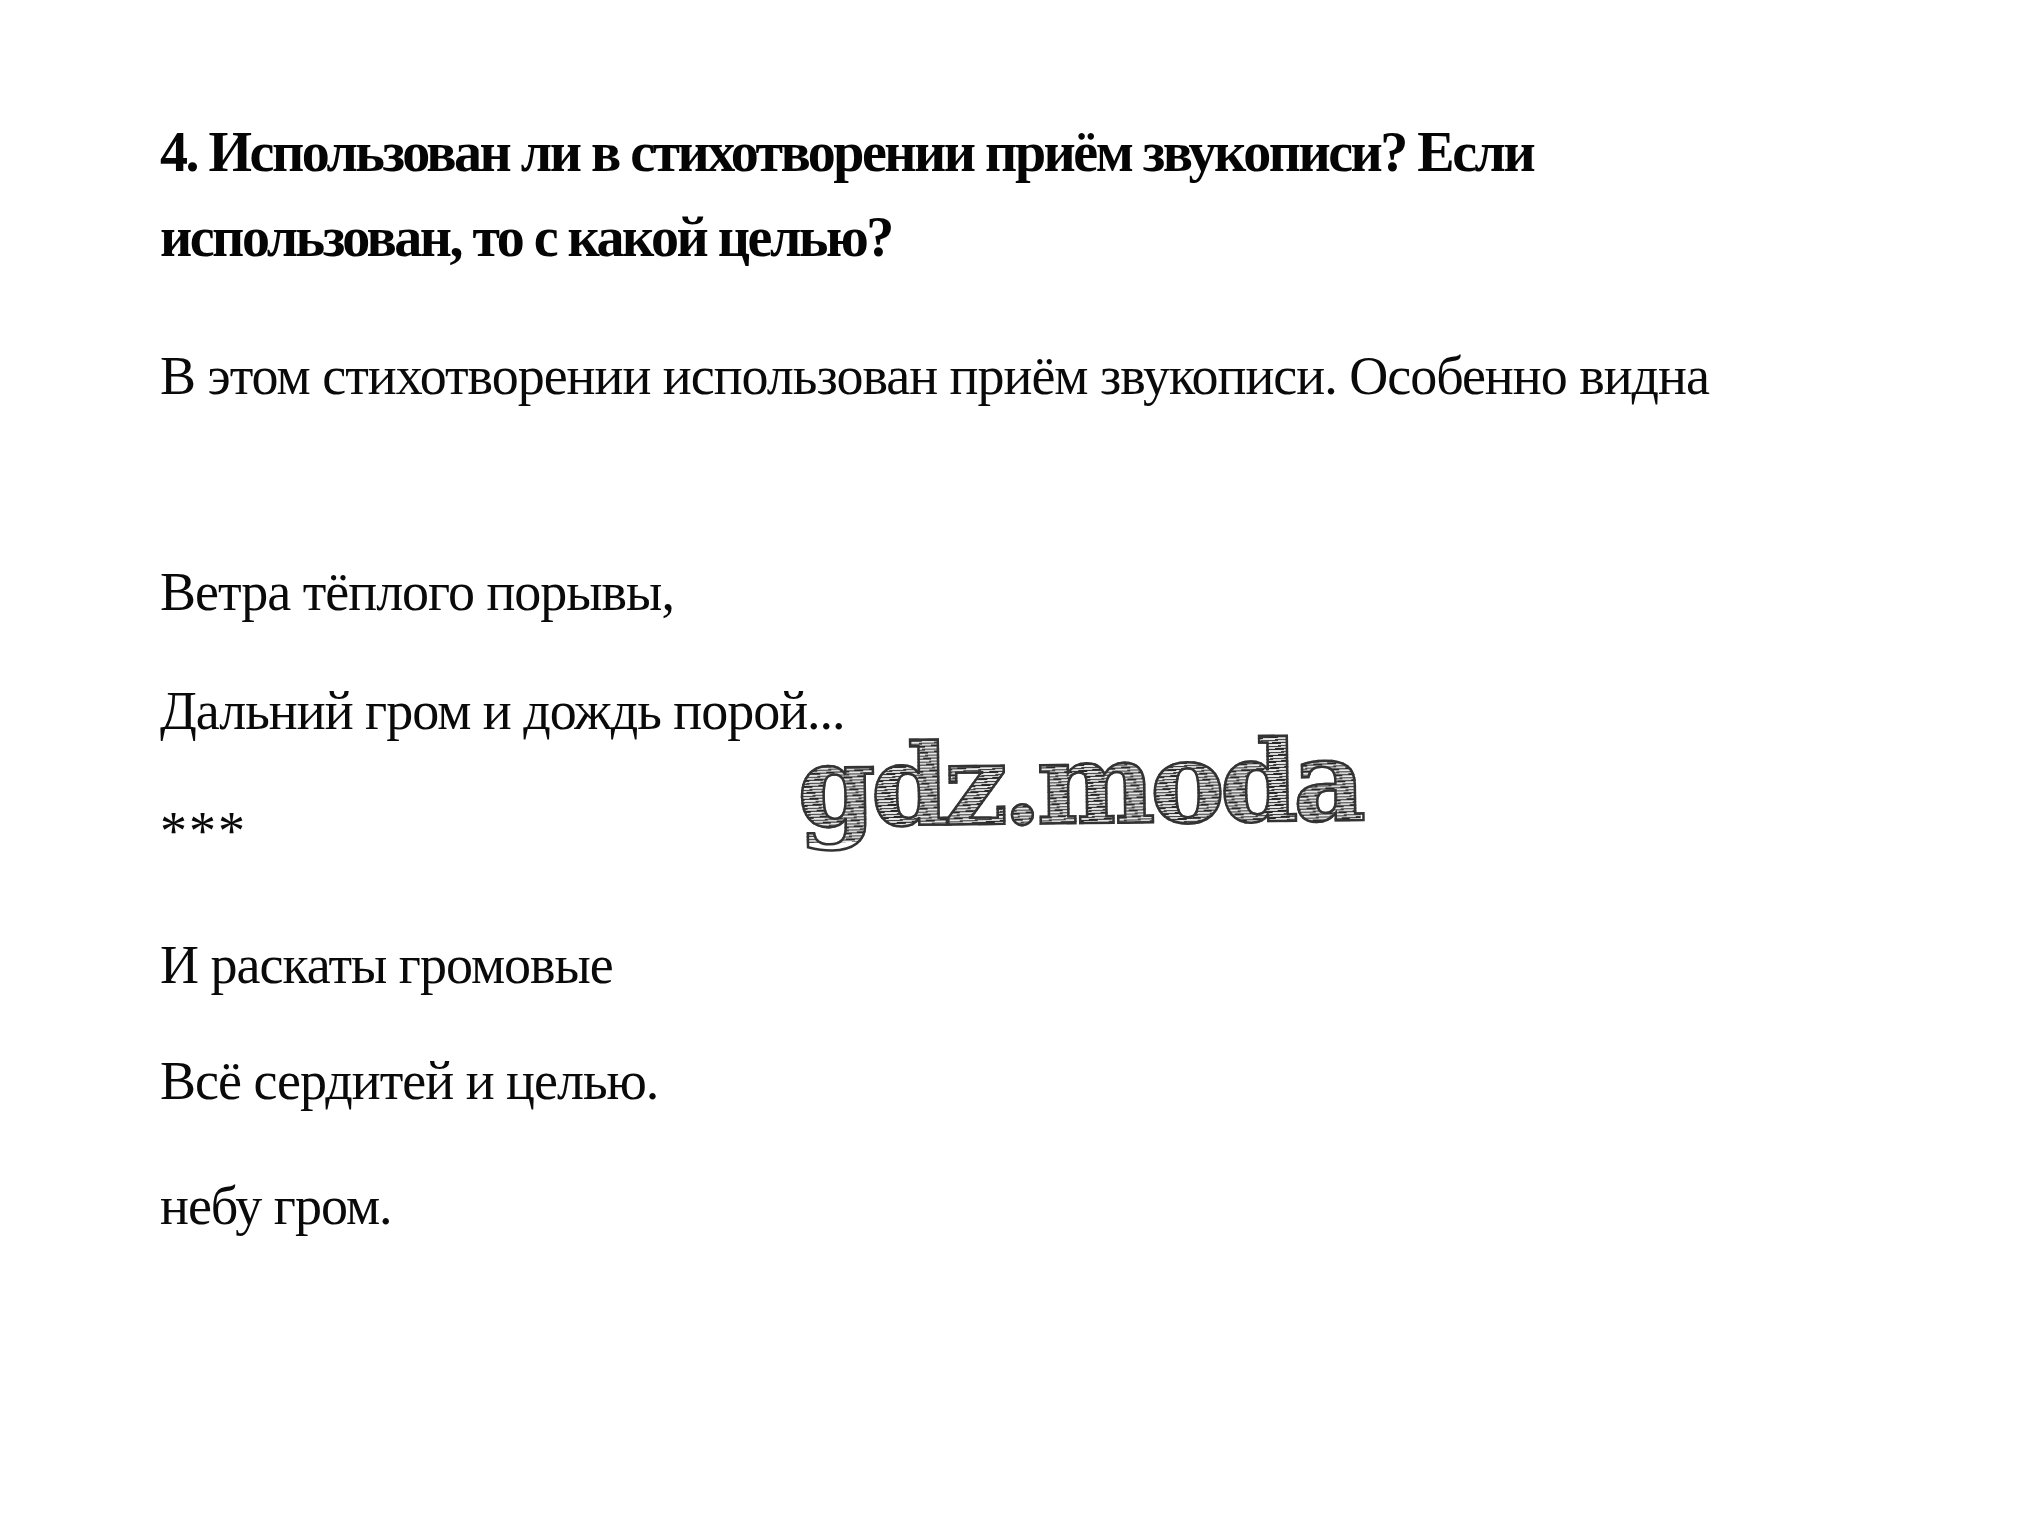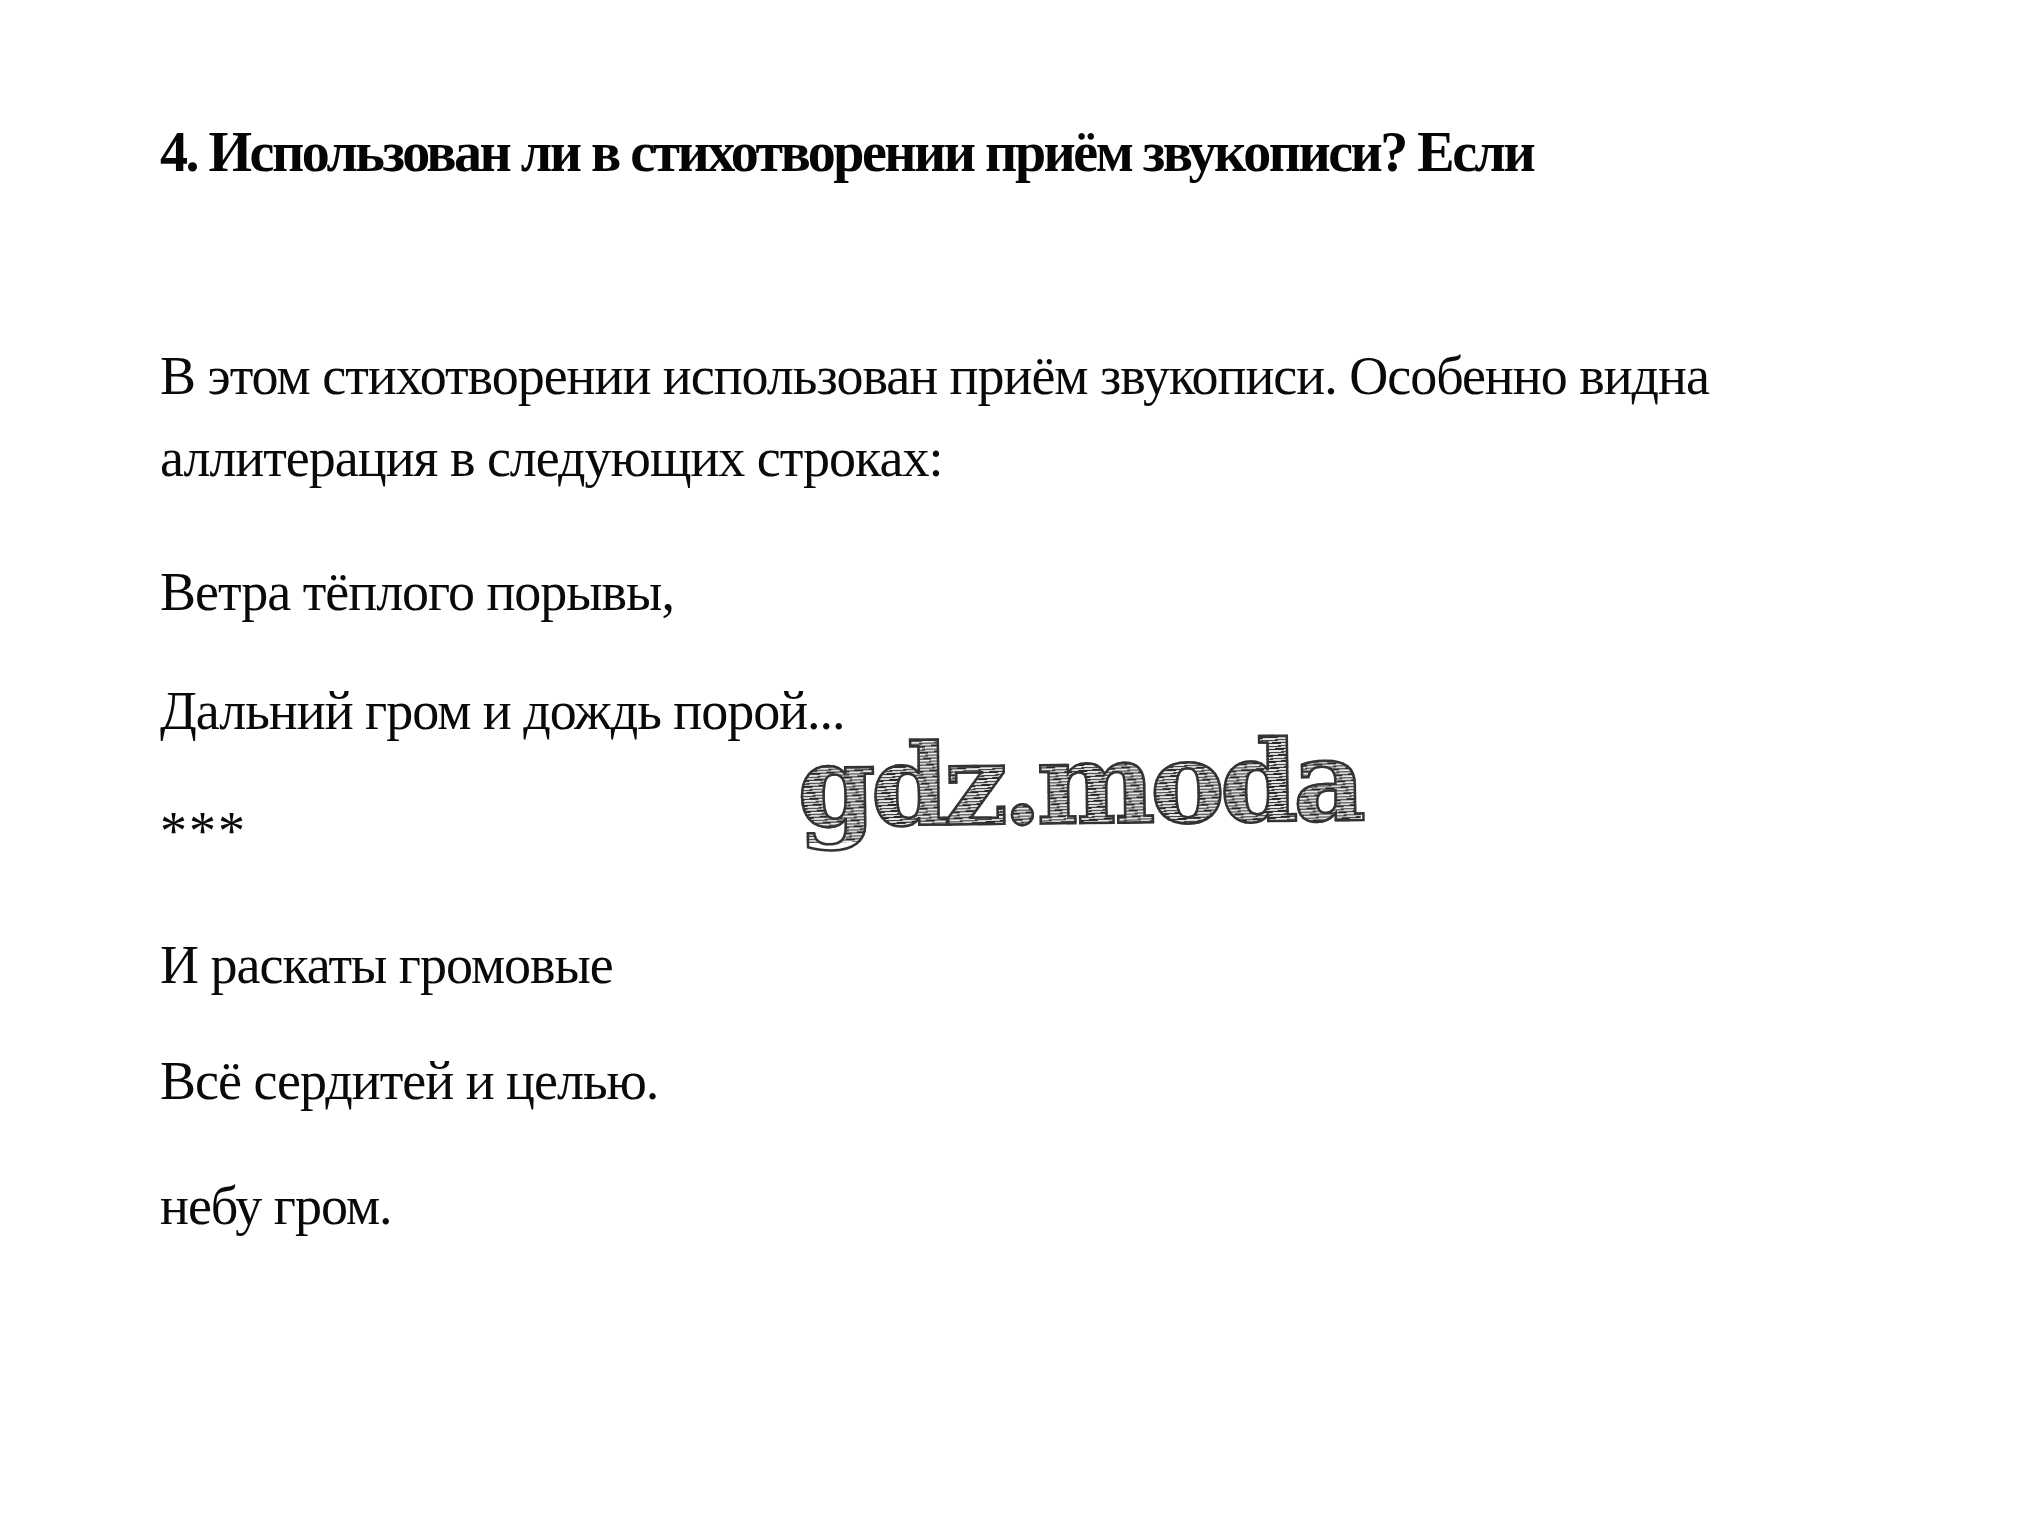--- a/index.html
+++ b/index.html
@@ -80,25 +80,25 @@
     }
   }
 </style>
 </head>
 <body>
 
 <div class="page">
 
   <div class="heading">
     <div>4. Использован ли в стихотворении приём звукописи? Если</div>
+    <div>использован, то с какой целью?</div>
   </div>
 
   <div class="line-block intro">
     <div>В этом стихотворении использован приём звукописи. Особенно видна</div>
-    <div>аллитерация в следующих строках:</div>
   </div>
 
   <div class="line-block quote1-l1">Ветра тёплого порывы,</div>
 
   <div class="line-block quote1-l2">Дальний гром и дождь порой...</div>
 
   <div class="line-block stars">***</div>
 
   <div class="watermark">gdz.moda</div>
 

